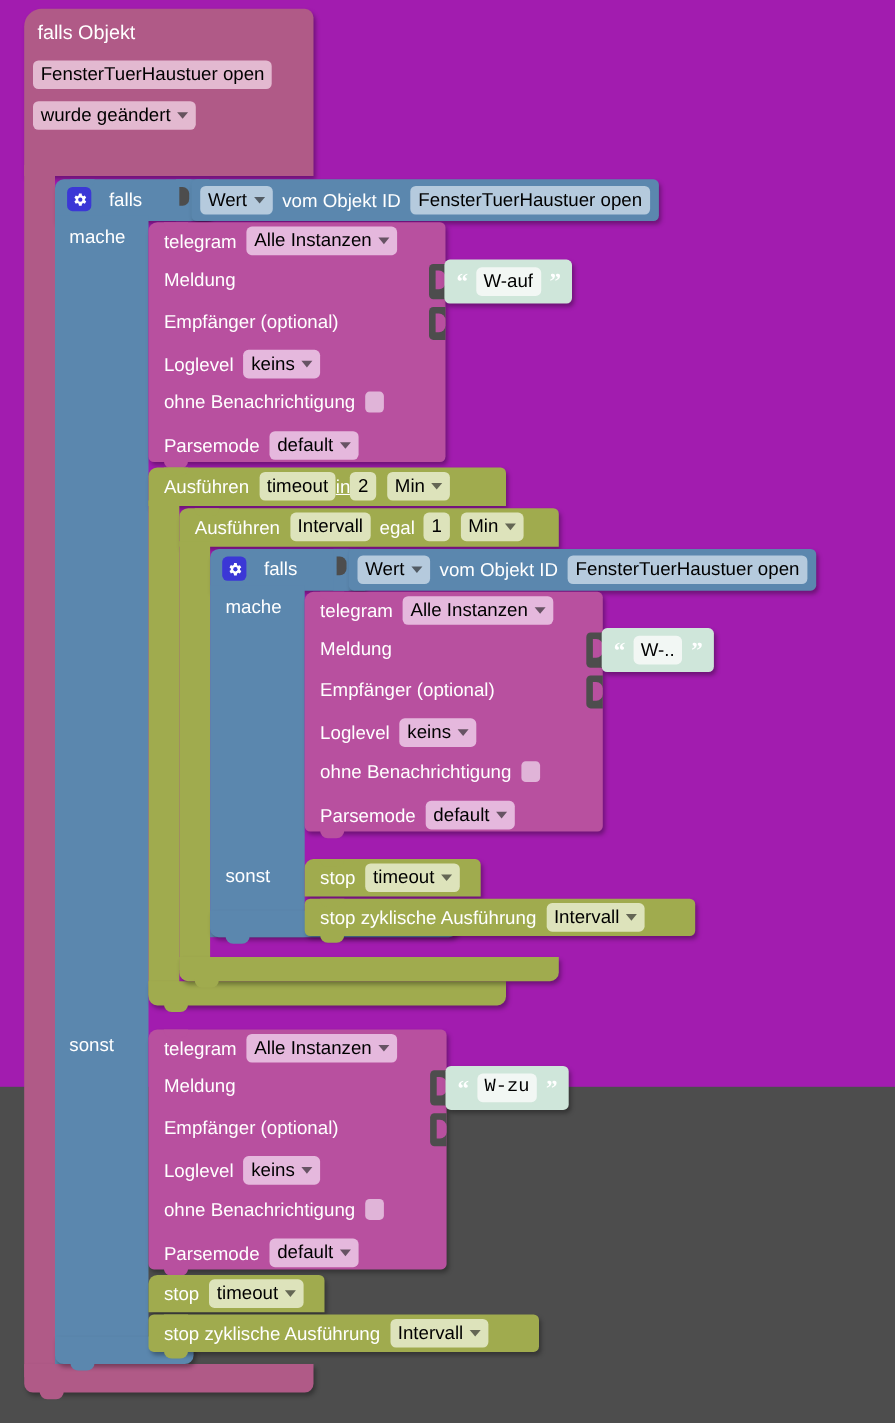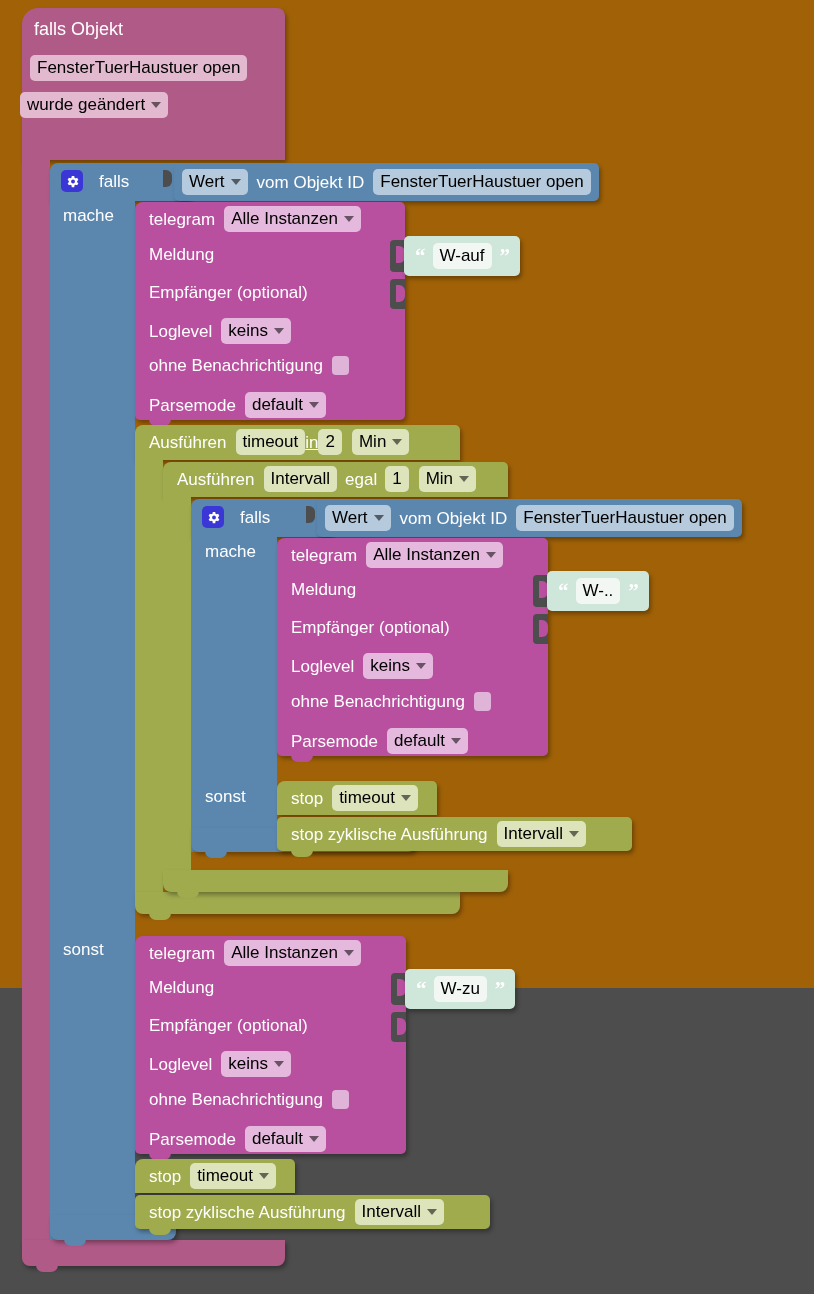--- a/index.html
+++ b/index.html
@@ -6,21 +6,21 @@
   html, body {
     margin: 0; padding: 0;
     background: #4d4d4d;
     width: 814px; height: 1294px;
     overflow: hidden;
     font-family: "Liberation Sans", sans-serif;
   }
   #canvas {
     position: relative;
     width: 814px; height: 988px;
-    background: #a16207;
+    background: #a21caf;
   }
 
   
   .blk { position: absolute; }
   .row {
     display: flex; align-items: center;
     white-space: nowrap;
   }
   .lbl { color: #ffffff; font-size: 17px; line-height: 1; }
 
@@ -89,21 +89,21 @@
   <div class="blk" style="left:36px; top:1264px; width:22px; height:8px; background:#b05a87; border-radius:0 0 7px 7px;"></div>
 
   <div class="blk" style="left:34px; top:20px;">
     <span class="lbl" style="font-size:18px;">falls Objekt</span>
   </div>
 
   <div class="blk" style="left:30px; top:55px;">
     <span class="field c-trigger-f">FensterTuerHaustuer open</span>
   </div>
 
-  <div class="blk row" style="left:20px; top:92px;">
+  <div class="blk row" style="left:30px; top:92px;">
     <span class="field c-trigger-f">
       <span>wurde geändert</span>
       <span class="caret"></span>
     </span>
   </div>
 
 
   <div class="blk shadow" style="left:50px; top:163px; width:140px; height:38px; background:#5b87ae; border-radius:8px 0 0 0;"></div>
 
   <div class="blk" style="left:50px; top:196px; width:85px; height:1044px; background:#5b87ae;"></div>
@@ -349,21 +349,21 @@
   </div>
 
   <div class="blk" style="left:149px; top:979px;">
     <span class="lbl">Meldung</span>
   </div>
   <div class="blk" style="left:391px; top:973px; width:15px; height:32px; background:#4d4d4d; border-radius:4px 0 0 4px;"></div>
   <div class="blk" style="left:397px; top:979px; width:9px; height:17px; background:#b8509f; border-radius:0 6px 6px 0;"></div>
 
   <div class="blk shadow row" style="left:405px; top:969px; height:40px; background:#cfe6da; border-radius:5px; padding:0 11px; align-items:center;">
     <span class="quote">“</span>
-    <span class="field c-text-f" style="margin:0 8px;">W-zu</span>
+    <span class="field c-text-f" style="margin:0 8px;font-family:Liberation Mono, monospace;">W-zu</span>
     <span class="quote">”</span>
   </div>
 
   <div class="blk" style="left:149px; top:1017px;">
     <span class="lbl">Empfänger (optional)</span>
   </div>
   <div class="blk" style="left:391px; top:1012px; width:15px; height:30px; background:#4d4d4d; border-radius:4px 0 0 4px;"></div>
   <div class="blk" style="left:397px; top:1018px; width:9px; height:17px; background:#b8509f; border-radius:0 6px 6px 0;"></div>
 
   <div class="blk row" style="left:149px; top:1051px;">

